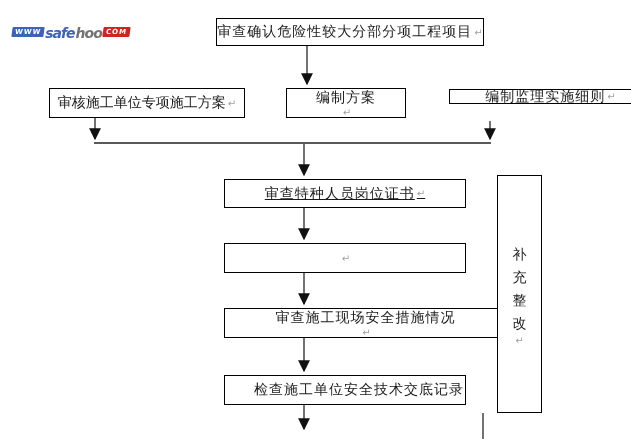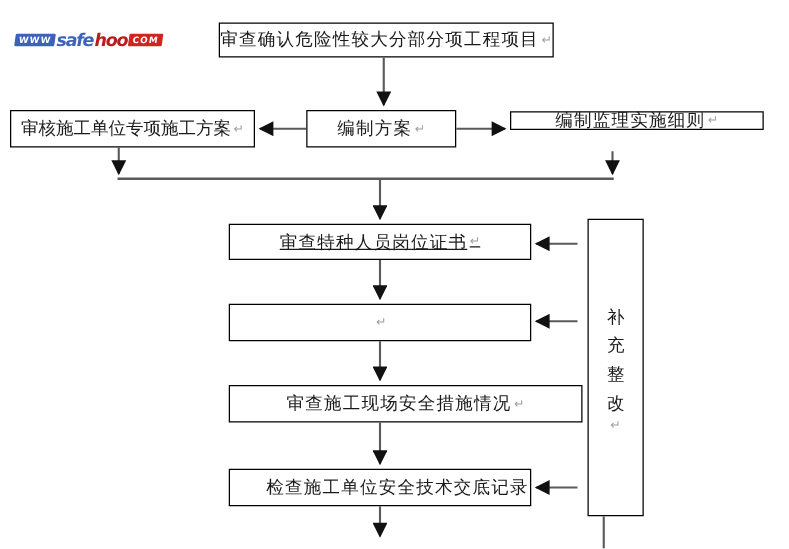--- a/index.html
+++ b/index.html
@@ -22,31 +22,32 @@
     transform:skewX(-8deg);
     border-radius:1px;
   }
   .logo .block.blue{background:#3c63b8;}
   .logo .block.red{background:#cf2420;}
   .logo .word{
     font-size:14px;font-weight:bold;font-style:italic;
     letter-spacing:-1px;
   }
   .logo .word.safe{color:#3c63b8;}
-  .logo .word.hoo{color:#b91c1c;margin-left:1px;}
+  .logo .word.hoo{color:#737373;margin-left:1px;}
   
   .box{
     position:absolute;
     border:1px solid #000;
     background:#fff;
     display:flex;align-items:center;justify-content:center;
     font-size:14px;color:#1a1a1a;
     letter-spacing:1px;
     box-sizing:border-box;
     white-space:nowrap;
+    margin-left:41px;
   }
   .ret{
     color:#a0a0a0;font-size:10px;margin-left:2px;letter-spacing:0;
   }
   .feedback{
     flex-direction:column;
     letter-spacing:0;
   }
   .feedback .vtext{
     width:16px;
@@ -110,46 +111,46 @@
   <div class="box" style="left:175px;top:18px;width:268px;height:28px;">
     <span>审查确认危险性较大分部分项工程项目</span>
       <span class="ret">↵</span>
   </div>
 
   <div class="box" style="left:8px;top:88px;width:196px;height:30px;letter-spacing:0;">
     <span>审核施工单位专项施工方案</span>
       <span class="ret">↵</span>
   </div>
 
-  <div class="box" style="left:245px;top:88px;width:120px;height:30px;">
+  <div class="box" style="left:245px;top:88px;width:120px;height:30px;flex-direction:column;">
     <span>编制方案</span>
       <span class="ret">↵</span>
   </div>
 
   <div class="box" style="left:408px;top:89px;width:203px;height:15px;">
     <span>编制监理实施细则</span>
       <span class="ret">↵</span>
   </div>
 
   <div class="box" style="left:183px;top:179px;width:242px;height:29px;text-decoration:underline;">
     <span>审查特种人员岗位证书</span>
       <span class="ret">↵</span>
   </div>
 
   <div class="box" style="left:183px;top:243px;width:242px;height:30px;">
       <span class="ret">↵</span>
   </div>
 
-  <div class="box" style="left:183px;top:308px;width:283px;height:30px;">
+  <div class="box" style="left:183px;top:308px;width:283px;height:30px;flex-direction:column;">
     <span>审查施工现场安全措施情况</span>
       <span class="ret">↵</span>
   </div>
 
   <div class="box" style="left:183px;top:375px;width:242px;height:30px;padding-left:28px;">
     <span>检查施工单位安全技术交底记录</span>
   </div>
 
-  <div class="box feedback" style="left:470px;top:175px;width:45px;height:238px;">
+  <div class="box feedback" style="left:456px;top:175px;width:45px;height:238px;">
     <span class="vtext">补充整改</span>
     <span class="ret">↵</span>
   </div>
 
 </div>
 
 </body></html>

